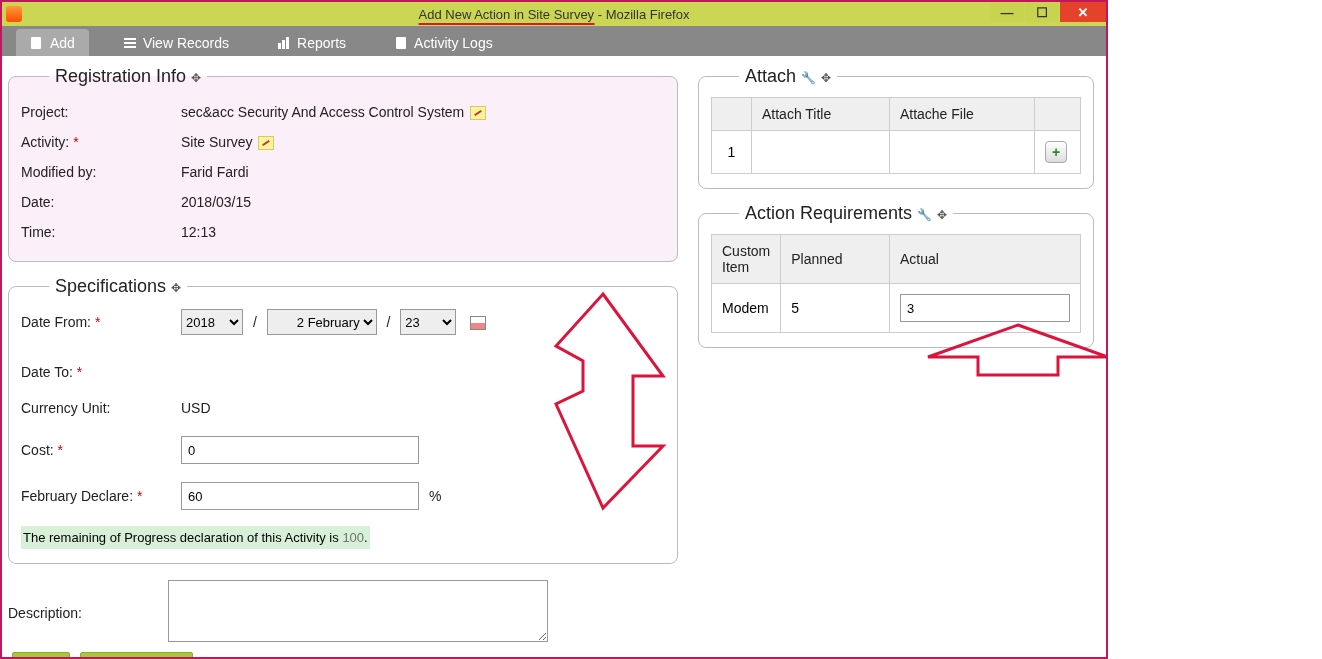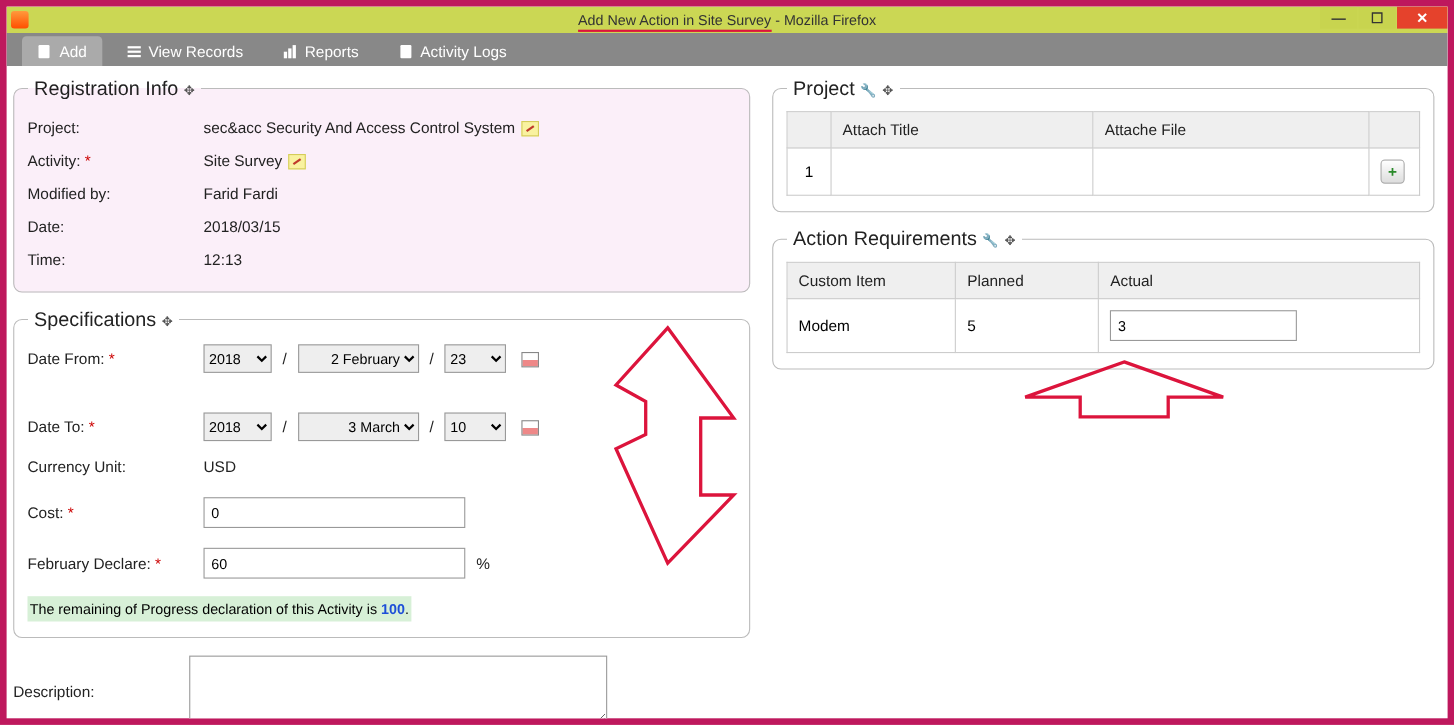--- a/index.html
+++ b/index.html
@@ -1,50 +1,50 @@
 <!DOCTYPE html>
 <html><head>
 <meta charset="utf-8">
 <style>
   * { box-sizing: border-box; margin:0; padding:0; }
   body { font-family: Arial, sans-serif; font-size:14px; background:#fff; }
-  .window { width:1322px; height:659px; border:6px solid #be185d; position:relative; overflow:hidden;}
+  .window { width:1108px; height:659px; border:2px solid #be185d; position:relative; overflow:hidden;}
   .titlebar { height:24px; background:#cbd754; display:flex; align-items:center; padding:0 4px; position:relative;}
   .titlebar .ff-icon { width:16px; height:16px; background:linear-gradient(#ff9a3c,#ff4e00); border-radius:3px; margin-right:8px;}
   .titlebar .title { position:absolute; left:50%; transform:translateX(-50%); color:#333; font-size:13px;}
   .titlebar .title .underline { border-bottom:2px solid #dc143c; padding-bottom:1px;}
   .win-btns { position:absolute; right:0; top:0; display:flex; height:24px;}
   .win-btn { width:34px; height:20px; background:#c8d44f; color:#333; display:flex; align-items:center; justify-content:center; font-size:13px; font-weight:bold;}
   .win-btn.close { background:#e5422c; color:#fff; width:46px; height:20px;}
   .win-btn + .win-btn { margin-left:1px;}
-  .nav { background:#888; height:30px; display:flex; align-items:stretch; padding-left:14px; gap:8px;}
+  .nav { background:#888; height:30px; display:flex; align-items:stretch; padding-left:14px; gap:20px;}
   .tab { display:flex; align-items:center; gap:6px; padding:0 14px; color:#fff; font-size:14px; border-radius:4px 4px 0 0; margin-top:3px;}
   .tab.active { background:#aaa;}
   .tab .ic { width:14px; height:14px; display:inline-block;}
   .content { display:flex; gap:20px; padding:10px 6px; align-items:flex-start;}
   .left { width:670px;}
   .right { flex:1; padding-right:6px;}
   fieldset { border:1px solid #bbb; border-radius:8px; padding:10px 12px 14px 12px; margin-bottom:14px; position:relative; }
   fieldset.reginfo { background:#fbeff9; }
-  legend { padding:0 6px; font-size:18px; color:#222;}
+  legend { padding:0 6px; font-size:18px; color:#222;margin-left:28px;}
   .legend-icons { font-size:12px; color:#555;}
   .row { display:flex; align-items:center; min-height:30px; padding:2px 0;}
   .row .lbl { width:160px; color:#222;}
   .req { color:#c00; }
   .val { color:#222;}
   .edit-icon { display:inline-block; width:16px; height:14px; background:#f9f2a0; border:1px solid #d5cc5a; margin-left:2px; position:relative; vertical-align:middle;}
   .edit-icon::after{ content:''; position:absolute; width:8px; height:2px; background:#c0392b; transform:rotate(-35deg); top:5px; left:3px;}
   select { border:1px solid #999; background:#eee; height:26px; font-size:13px;}
   .sel-year{ width:62px;} .sel-month{ width:110px;text-align:right;} .sel-day{width:56px;}
   .slash{ margin:0 6px;}
   .cal-icon{ display:inline-block; width:16px; height:14px; border:1px solid #888; background:linear-gradient(#fff 50%, #e88 50%); margin-left:10px; vertical-align:middle;}
   input[type=text]{ border:1px solid #999; height:28px; padding:0 6px; font-size:13px; background:#fff;}
   .in-cost{ width:238px;} .in-prog{width:238px;}
   .progress-note{ background:#d7f0d7; padding:4px 2px; font-size:13px; display:inline-block;}
-  .progress-note .num{ color:#1d4ed8; font-weight:bold;}
+  .progress-note .num{ color:#737373; font-weight:normal;}
   textarea{ border:1px solid #999; width:380px; height:62px; resize:both; font-family:inherit; font-size:13px; padding:4px;}
   .btns { margin-top:8px; padding-left:4px;}
   .btn { background:#a8c83c; border:1px solid #8aad22; color:#222; padding:8px 12px; font-size:14px; cursor:pointer; border-radius:2px;}
   .btn + .btn{ margin-left:6px;}
   table.tbl{ width:100%; border-collapse:collapse;}
   table.tbl th{ background:#efefef; border:1px solid #ccc; text-align:left; padding:8px 10px; font-weight:normal; color:#222; font-size:14px;}
   table.tbl td{ border:1px solid #ccc; padding:10px 10px; font-size:14px;}
   .num-col{ width:40px; text-align:center;}
   .add-btn{ width:22px; height:22px; border:1px solid #aaa; border-radius:4px; background:linear-gradient(#fff,#ddd); display:flex; align-items:center; justify-content:center; color:#2a8a2a; font-weight:bold; font-size:14px; cursor:pointer;}
   .req-actual-input{ width:170px; height:28px;}
@@ -156,30 +156,22 @@
           <div class="val">
             <select class="sel-year"><option>2018</option></select>
             <span class="slash">/</span>
             <select class="sel-month"><option>2 February</option></select>
             <span class="slash">/</span>
             <select class="sel-day"><option>23</option></select>
             <span class="cal-icon"></span>
           </div>
         </div>
 
-        <div class="row" style="margin-top:32px;">
+        <div class="row" style="margin-top:20px;">
           <div class="lbl"><span>Date To: </span><span class="req">*</span></div>
-          <div class="val">
-            <select class="sel-year"><option>2018</option></select>
-            <span class="slash">/</span>
-            <select class="sel-month"><option>3 March</option></select>
-            <span class="slash">/</span>
-            <select class="sel-day"><option>10</option></select>
-            <span class="cal-icon"></span>
-          </div>
         </div>
 
         <div class="row" style="margin-top:6px;">
           <div class="lbl">Currency Unit:</div>
           <div class="val">USD</div>
         </div>
 
         <div class="row" style="margin-top:11px;">
           <div class="lbl"><span>Cost: </span><span class="req">*</span></div>
           <div class="val">
@@ -215,21 +207,21 @@
       <div class="btns">
         <button class="btn">Save</button>
         <button class="btn">Save and Edit</button>
       </div>
     </div>
 
     <div class="right">
 
       <fieldset>
         <legend>
-          <span>Project</span>
+          <span>Attach</span>
           <span class="legend-icons">🔧</span>
           <span class="legend-icons">✥</span>
         </legend>
         <table class="tbl">
           <thead>
             <tr>
               <th class="num-col"></th>
               <th>Attach Title</th>
               <th>Attache File</th>
               <th style="width:46px;"></th>

